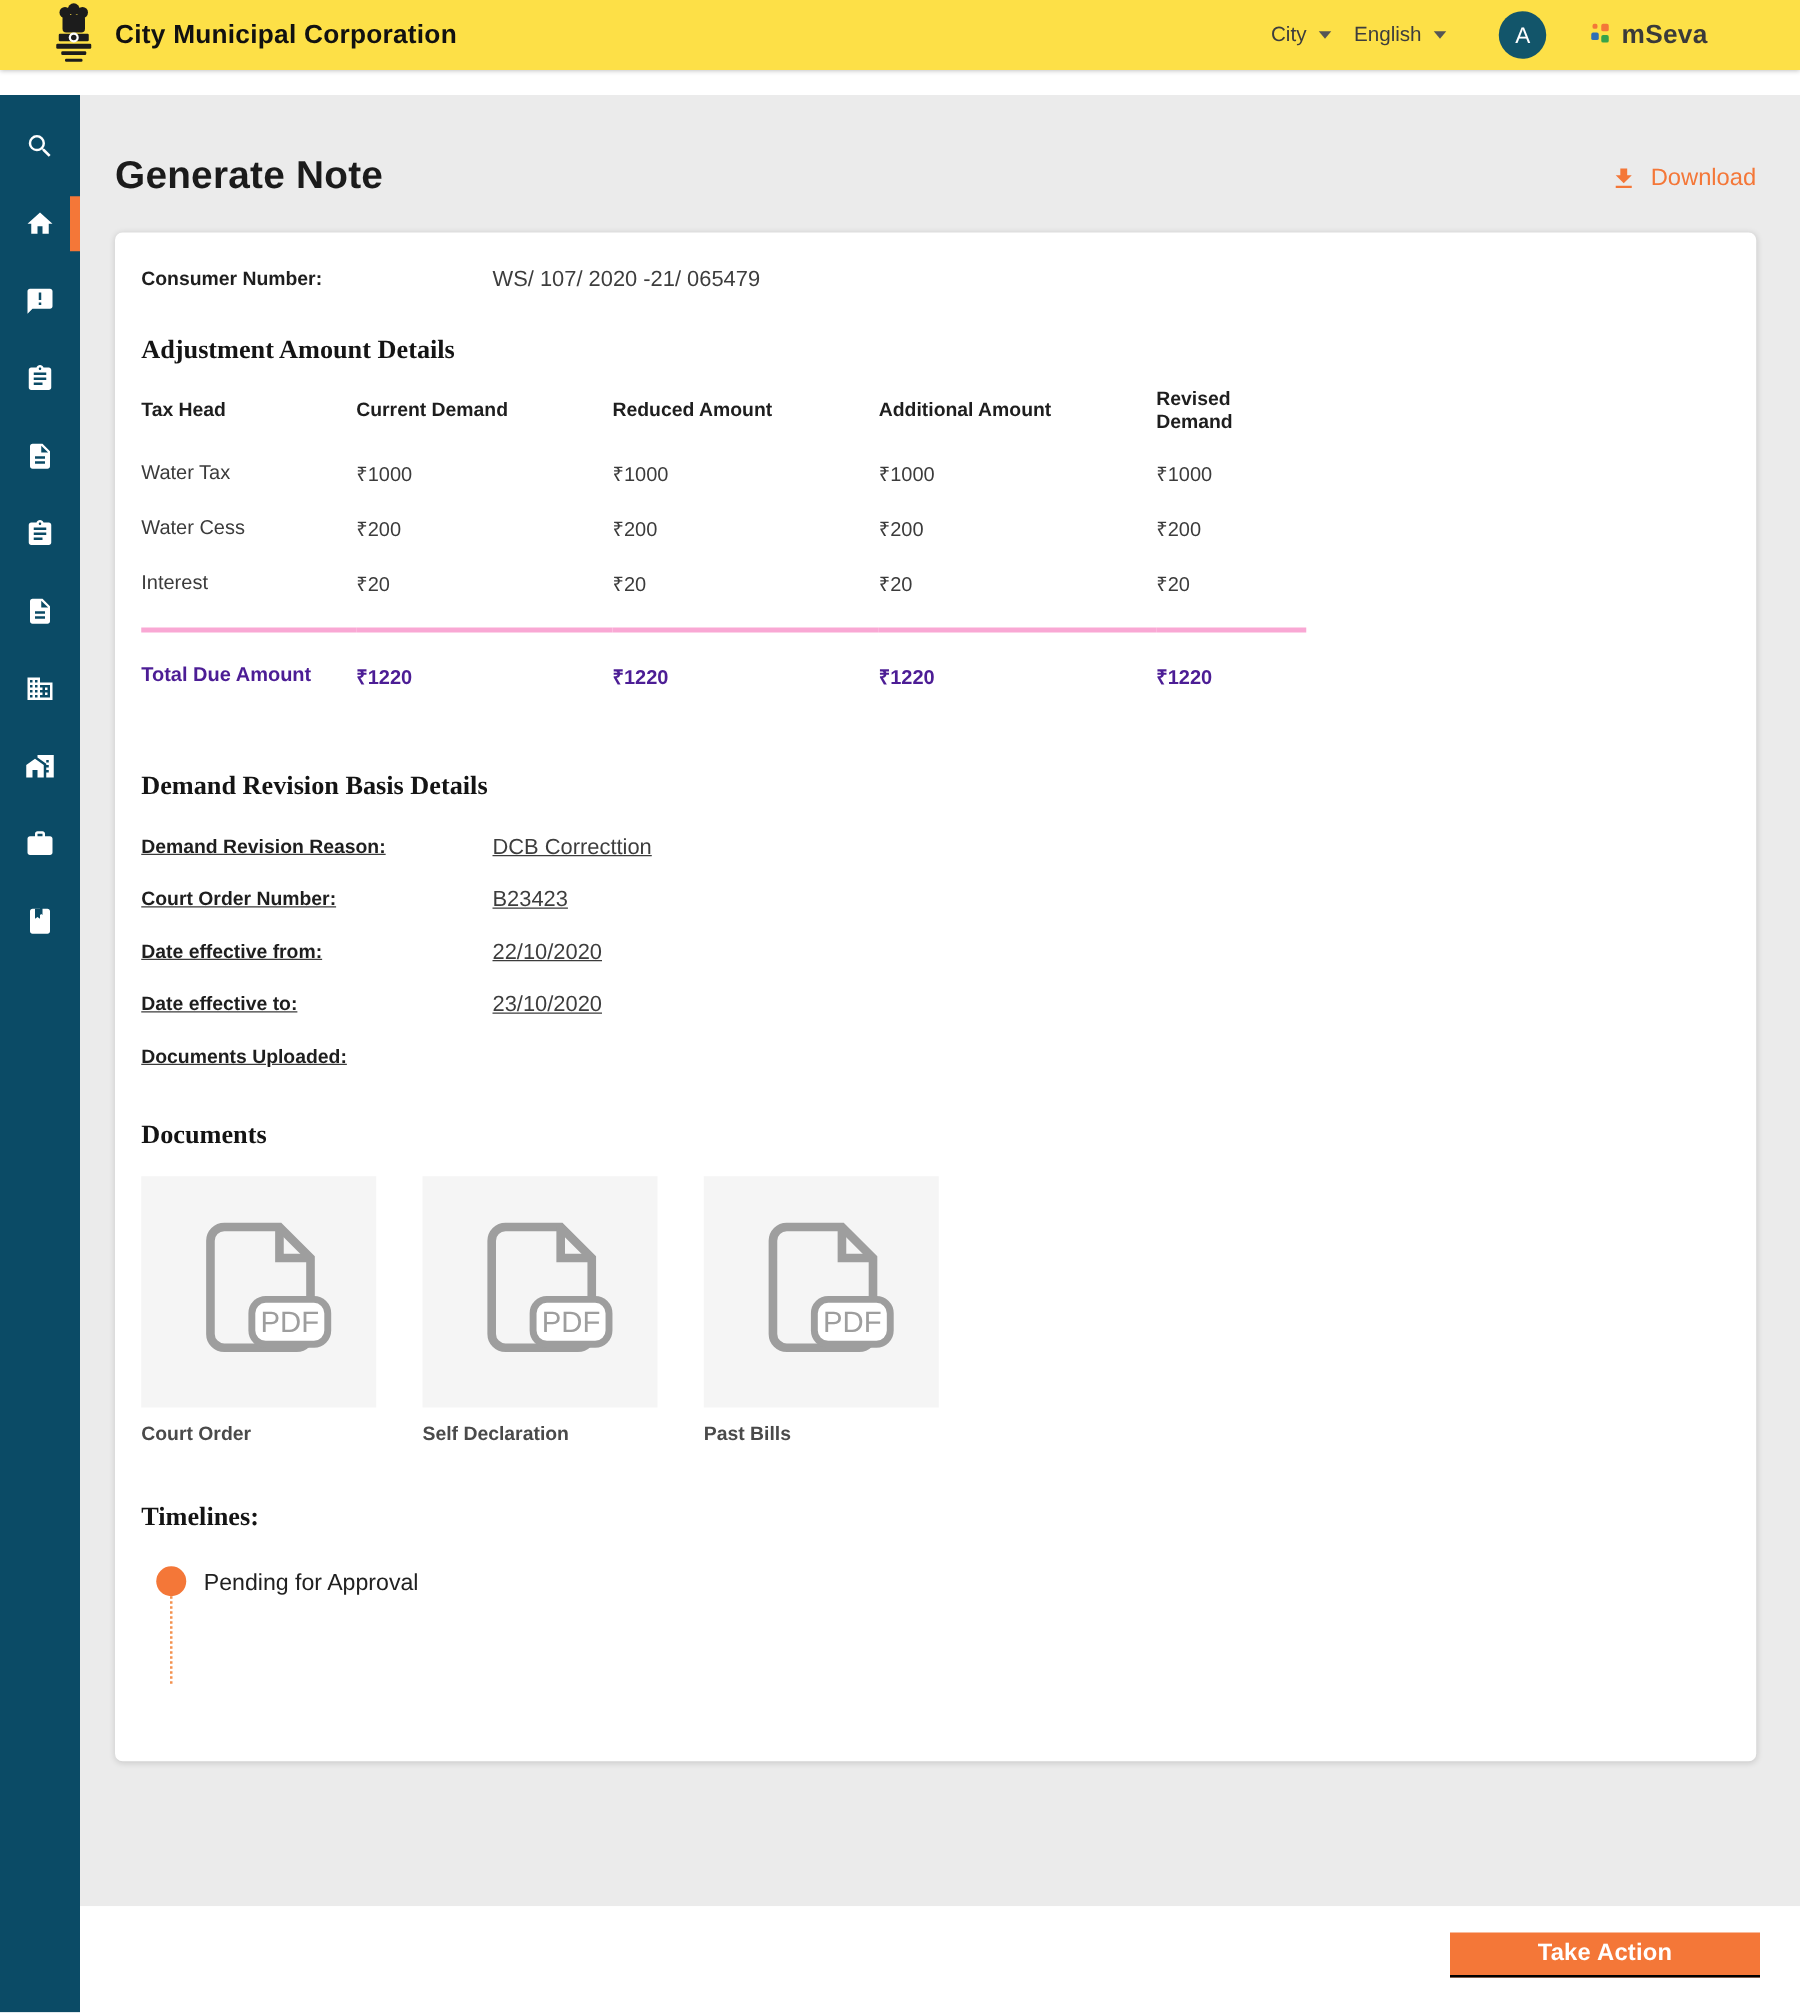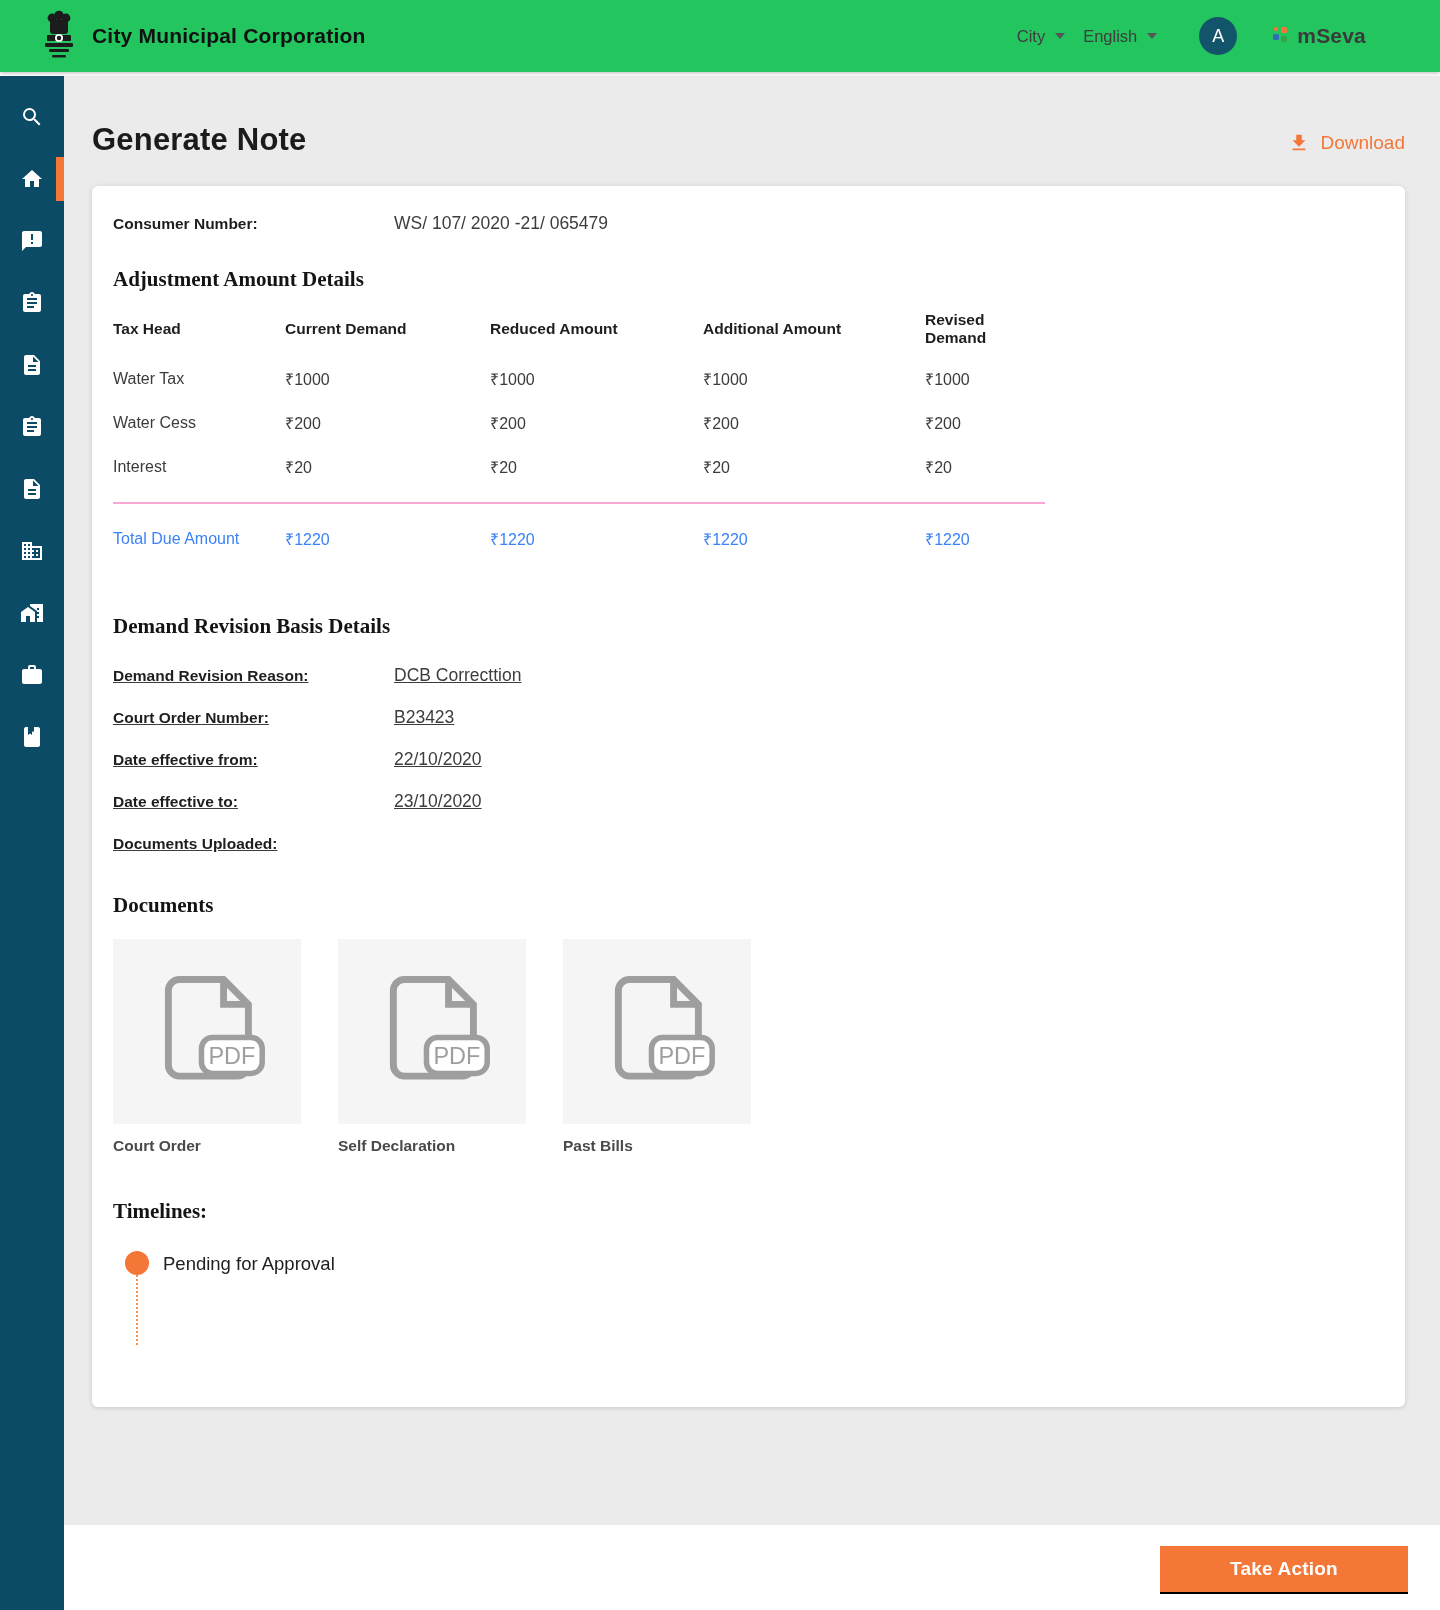--- a/index.html
+++ b/index.html
@@ -1,21 +1,21 @@
 <!DOCTYPE html>
 <html><head>
 <meta charset="utf-8">
 <style>
   * { box-sizing: border-box; margin: 0; padding: 0; }
   html,body { background:#fff; }
   body { font-family:"Liberation Sans", sans-serif; color:#3c3c3c; }
   .screen { position:relative; width:1440px; height:1610px; background:#fff; overflow:hidden; }
 
   
-  .header { position:absolute; top:0; left:0; width:1440px; height:72px; background:#22c55e;
+  .header { position:absolute; top:0; left:0; width:1440px; height:56px; background:#fde047;
             display:flex; align-items:center; padding:0 74px 0 40px; box-shadow:0 1px 4px rgba(0,0,0,.28); z-index:20; }
   .logo-emblem { width:38px; height:54px; flex:0 0 auto; }
   .app-title { font-size:21px; font-weight:700; color:#111; margin-left:14px; letter-spacing:.2px; }
   .header-right { margin-left:auto; display:flex; align-items:center; }
   .hdr-dd { display:flex; align-items:center; gap:10px; font-size:16.5px; color:#3d3d3d; cursor:pointer; }
   .hdr-dd + .hdr-dd { margin-left:18px; }
   .caret { width:0; height:0; border-left:5.5px solid transparent; border-right:5.5px solid transparent; border-top:6px solid #555; }
   .avatar { width:38px; height:38px; border-radius:50%; background:#12556A; color:#fff; font-size:18px;
             display:flex; align-items:center; justify-content:center; margin-left:42px; font-weight:400; }
   .brand { display:flex; align-items:center; gap:7px; margin-left:36px; }
@@ -47,21 +47,21 @@
   .field-row { display:flex; align-items:flex-start; }
   .field-label { width:281px; flex:0 0 281px; font-size:15.5px; font-weight:700; color:#1e1e1e; padding-top:2px; }
   .field-value { font-size:17.5px; color:#3d3d3d; }
   .consumer-row { margin-bottom:33px; }
   .section-heading { font-size:21px; font-weight:700; color:#141414;font-family:Liberation Serif, serif; }
 
   table.adj { border-collapse:collapse; margin-top:19px; width:932px; table-layout:fixed; }
   table.adj col.c1{width:172px} table.adj col.c2{width:205px} table.adj col.c3{width:213px} table.adj col.c4{width:222px} table.adj col.c5{width:120px}
   table.adj th { text-align:left; font-size:15.5px; font-weight:700; color:#1e1e1e; padding:0 0 10px 0; }
   table.adj td { font-size:16px; color:#3b3b3b; padding:11px 0; }
-  table.adj tr.total td { font-weight:400; color:#3b82f6; border-top:2px solid #f9a8d4; padding-top:24px; padding-bottom:0; }
+  table.adj tr.total td { font-weight:700; color:#4c1d95; border-top:4px solid #f9a8d4; padding-top:24px; padding-bottom:0; }
   table.adj tr.last td { padding-bottom:24px; }
 
   .revision-heading { margin:64px 0 26px 0; }
   .rev-row { margin-bottom:21px;text-decoration:underline; }
 
   .docs-heading { margin:40px 0 21px 0; }
   .doc-tiles { display:flex; gap:37px; }
   .doc-tile-wrap { width:188px; }
   .doc-tile { width:188px; height:185px; background:#F5F5F5; display:flex; align-items:center; justify-content:center; cursor:pointer; }
   .doc-tile svg { width:138px; height:138px; }
@@ -71,21 +71,21 @@
   .t-step { display:flex; gap:14px; padding-left:12px; }
   .t-dot { width:24px; height:24px; border-radius:50%; flex:0 0 24px; margin-top:1px; }
   .t-dot.active { background:#F47738; }
   .t-dot.done { background:#ADADAD; }
   .t-title { font-size:18.5px; color:#212121; padding-top:3px; }
   .t-connector { width:0; height:70px; border-left:2px dotted #F4914F; margin-left:23px; }
   .t-details { margin-top:5px; font-size:17.5px; color:#7a7a7a; line-height:27.5px; }
 
   
   .footer { position:absolute; top:1525px; left:64px; width:1376px; height:85px; background:#fff; }
-  .take-action { position:absolute; right:32px; top:21px; width:248px; height:48px; background:#F47738; color:#fff;
+  .take-action { position:absolute; right:32px; top:21px; width:248px; height:36px; background:#F47738; color:#fff;
                  font-family:"Liberation Sans",sans-serif; font-size:19px; font-weight:700; border:none;
                  border-bottom:2px solid #000; cursor:pointer; letter-spacing:.2px; }
 </style>
 </head>
 <body>
 
 <div class="screen">
 
   <div class="header">
     <svg class="logo-emblem" viewBox="0 0 38 54">

